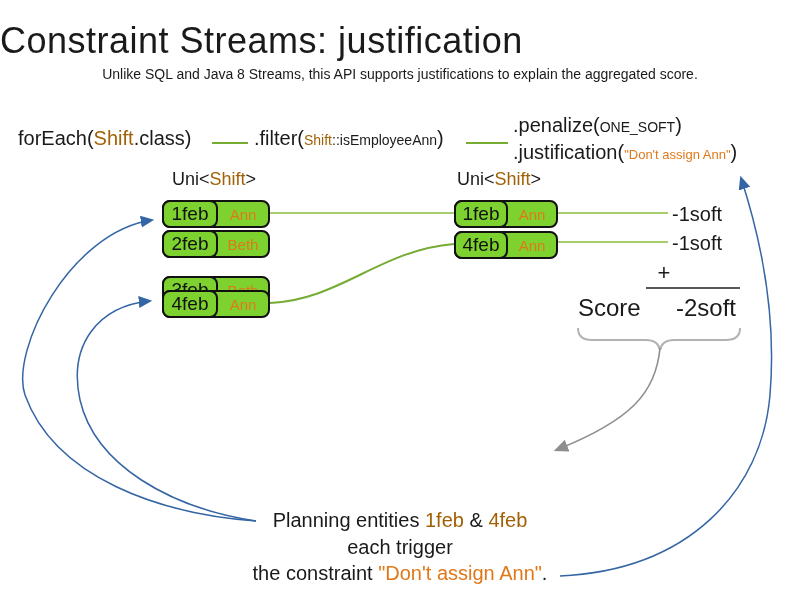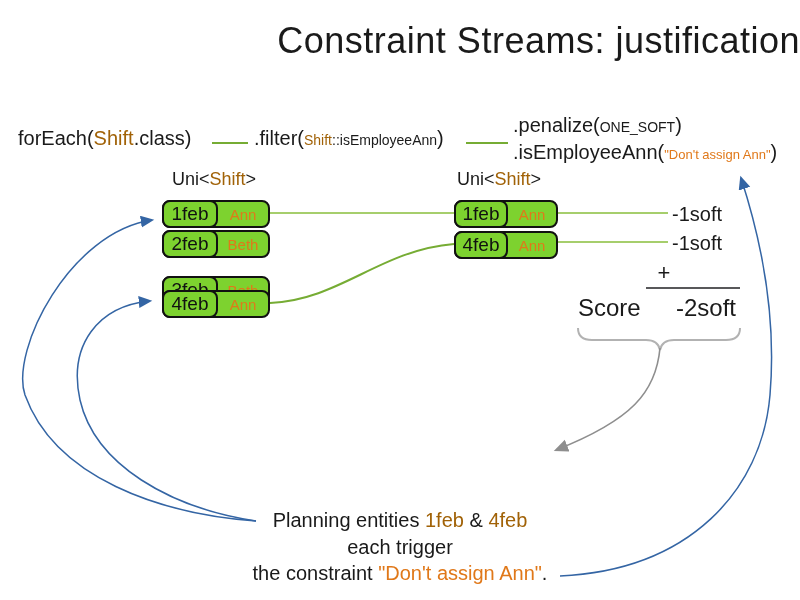--- a/index.html
+++ b/index.html
@@ -1,19 +1,19 @@
 <!DOCTYPE html>
 <html><head>
 <meta charset="utf-8">
 <style>
   html,body{margin:0;padding:0;background:#fff;}
   .slide{position:relative;width:800px;height:600px;background:#ffffff;overflow:hidden;
          font-family:"Liberation Sans",sans-serif;color:#1a1a1a;}
   .abs{position:absolute;}
-  .title{left:0;right:0;top:20px;text-align:right;font-size:36px;font-weight:400;letter-spacing:.5px;}
+  .title{left:0;right:0;top:20px;text-align:left;font-size:36px;font-weight:400;letter-spacing:.5px;}
   .subtitle{left:0;right:0;top:66px;text-align:center;font-size:14px;}
   .code{font-size:20px;white-space:nowrap;}
   .code .sm{font-size:14px;}
   .code .tiny{font-size:13px;}
   .green{color:#a16207;}
   .orange{color:#e07819;}
   .uni{font-size:18px;white-space:nowrap;}
   .srow{position:absolute;left:162px;width:108px;height:28px;background:#7dd22f;
         border:2px solid #111;border-radius:8px;display:flex;box-sizing:border-box;}
   .srow .date{width:56px;margin:-2px 0 -2px -2px;height:28px;background:#7dd22f;border:2px solid #111;
@@ -56,35 +56,36 @@
     <path d="M578,328 Q578,340 592,340 L646,340 Q658,340 660,350 Q662,340 674,340 L726,340 Q740,340 740,328" fill="none" stroke="#b2b2b2" stroke-width="2"></path>
 
     <path d="M660,348 C656,392 632,420 556,450" fill="none" stroke="#8e8e8e" stroke-width="1.6" marker-end="url(#mGray)"></path>
 
     <path d="M256,521 C160,514 55,478 25,395 C10,350 70,232 152,220" fill="none" stroke="#3465a4" stroke-width="1.5" marker-end="url(#mBlue)"></path>
     <path d="M256,521 C170,508 95,465 80,400 C68,345 98,306 150,301" fill="none" stroke="#3465a4" stroke-width="1.5" marker-end="url(#mBlue)"></path>
     <path d="M560,576 C690,570 762,490 770,395 C778,300 754,218 741,178" fill="none" stroke="#3465a4" stroke-width="1.5" marker-end="url(#mBlue)"></path>
   </svg>
 
   <div class="abs title">Constraint Streams: justification</div>
+  <div class="abs subtitle">Unlike SQL and Java 8 Streams, this API supports justifications to explain the aggregated score.</div>
 
   <div class="abs code" style="left:18px;top:127px;">
     <span>forEach(</span><span class="green">Shift</span><span>.class)</span>
   </div>
 
   <div class="abs code" style="left:254px;top:127px;">
     <span>.filter(</span><span class="sm green">Shift</span><span class="sm">::isEmployeeAnn</span><span>)</span>
   </div>
 
   <div class="abs code" style="left:513px;top:114px;">
     <span>.penalize(</span><span class="sm">ONE_SOFT</span><span>)</span>
   </div>
 
   <div class="abs code" style="left:513px;top:141px;">
-    <span>.isEmployeeAnn(</span><span class="tiny orange">"Don't assign Ann"</span><span>)</span>
+    <span>.justification(</span><span class="tiny orange">"Don't assign Ann"</span><span>)</span>
   </div>
 
   <div class="abs uni" style="left:172px;top:169px;">
     <span>Uni&lt;</span><span class="green">Shift</span><span>&gt;</span>
   </div>
   <div class="abs uni" style="left:457px;top:169px;">
     <span>Uni&lt;</span><span class="green">Shift</span><span>&gt;</span>
   </div>
 
   <div>

